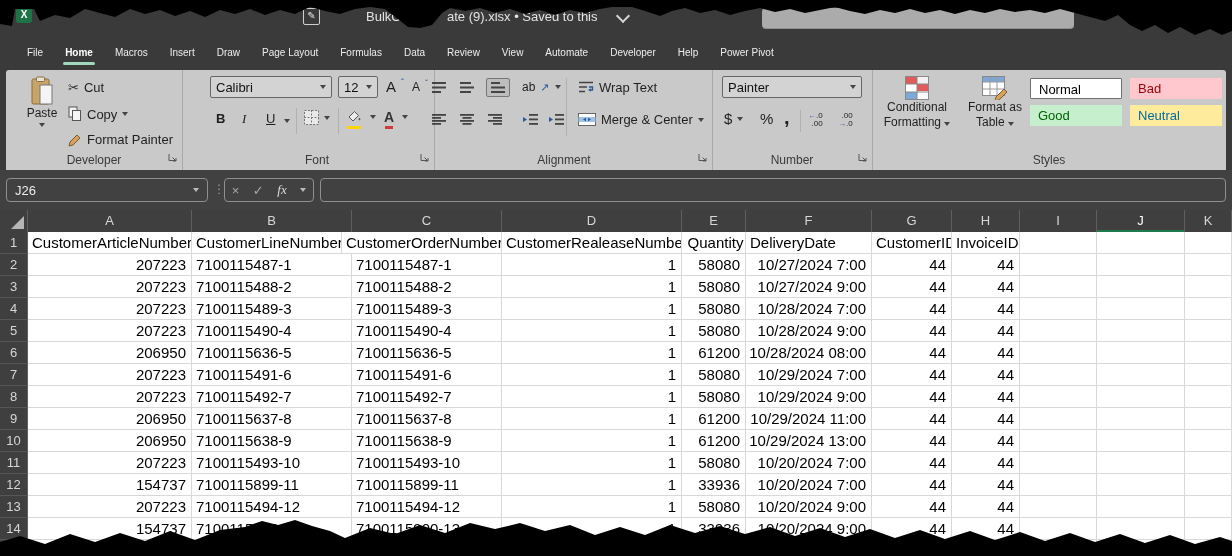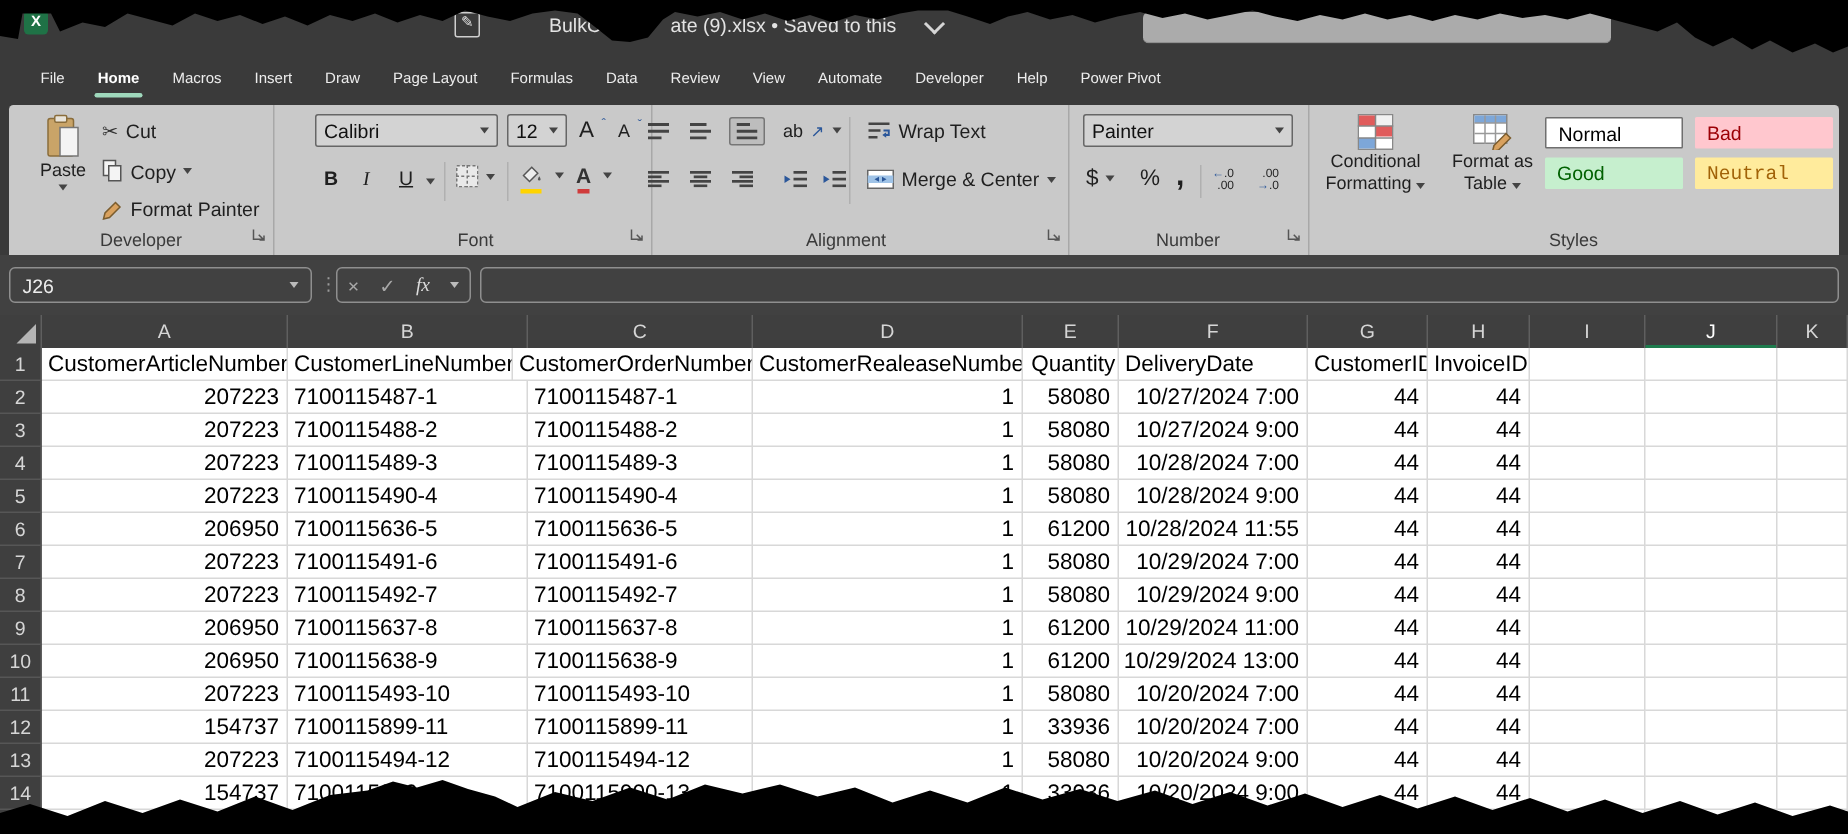--- a/index.html
+++ b/index.html
@@ -344,21 +344,21 @@
           <path d="M1 6 H22 M1 13 H22 M8 1 V20 M15 1 V20" stroke="#999"></path>
           <path d="M14 21 l8-8 3 3 -8 8 -4 1z" fill="#d9a15e" stroke="#7a5c2e"></path>
         </svg>
         <span>Format as</span>
         <span><span>Table</span> <span class="chev"></span></span>
       </div>
       <div style="position:absolute;left:158px;top:8px;width:196px;height:54px;">
             <div class="chip selected" style="left: 0px; top: 0px; background: rgb(255, 255, 255); color: rgb(0, 0, 0);">Normal</div>
             <div class="chip" style="left: 100px; top: 0px; background: rgb(255, 199, 206); color: rgb(156, 0, 6);">Bad</div>
             <div class="chip" style="left: 0px; top: 27px; background: rgb(198, 239, 206); color: rgb(0, 97, 0);">Good</div>
-            <div class="chip" style="left: 100px; top: 27px; background: rgb(255, 235, 156); color: #a16207; font-family: Liberation Mono, monospace;">Neutral</div>
+            <div class="chip" style="left: 100px; top: 27px; background: rgb(255, 235, 156); color: #0369a1;">Neutral</div>
           </div>
       <div class="grp-label">Styles</div>
     </div>
 
   </div>
   </div>
 
   <div id="fbar">
     <div class="fb-box" id="namebox">
       <span>J26</span>
@@ -464,21 +464,21 @@
           <div class="cell l" style="width: 88px;"></div>
           <div class="cell l" style="width: 47px;"></div>
         </div>
         <div class="row">
           <div class="rownum">6</div>
           <div class="cell r" style="width: 164px;">206950</div>
           <div class="cell l" style="width: 160px;">7100115636-5</div>
           <div class="cell l" style="width: 150px;">7100115636-5</div>
           <div class="cell r" style="width: 180px;">1</div>
           <div class="cell r" style="width: 64px;">61200</div>
-          <div class="cell r" style="width: 126px;">10/28/2024 11:55</div>
+          <div class="cell r" style="width: 126px;">10/28/2024 08:00</div>
           <div class="cell r" style="width: 80px;">44</div>
           <div class="cell r" style="width: 68px;">44</div>
           <div class="cell l" style="width: 77px;"></div>
           <div class="cell l" style="width: 88px;"></div>
           <div class="cell l" style="width: 47px;"></div>
         </div>
         <div class="row">
           <div class="rownum">7</div>
           <div class="cell r" style="width: 164px;">207223</div>
           <div class="cell l" style="width: 160px;">7100115491-6</div>

